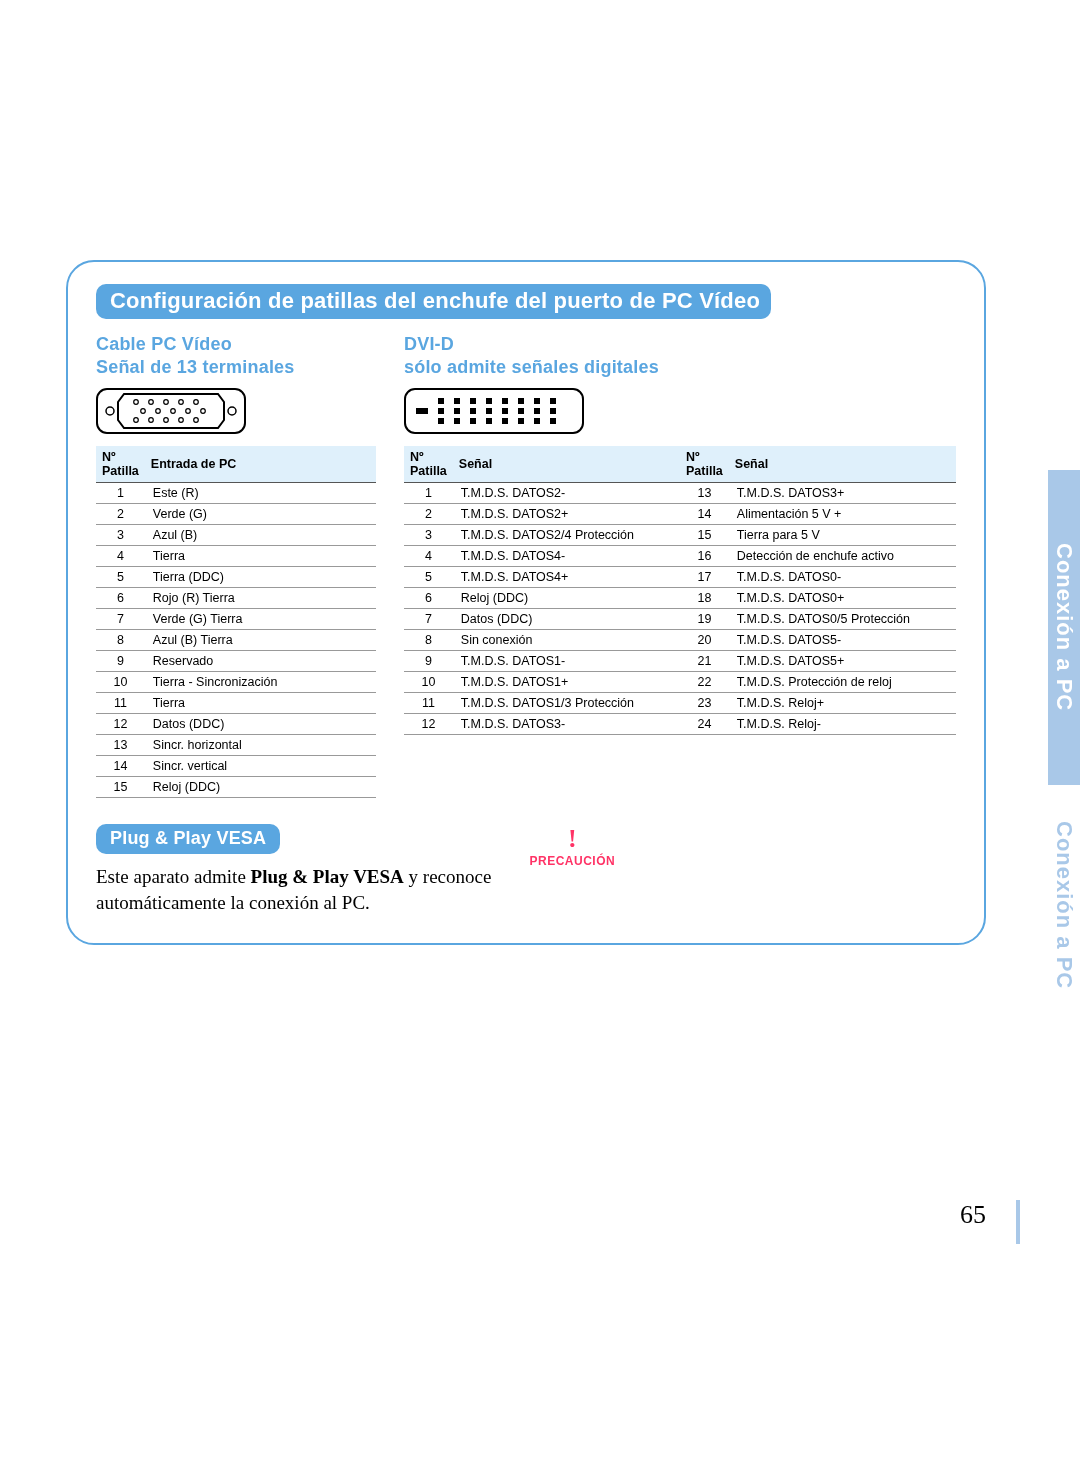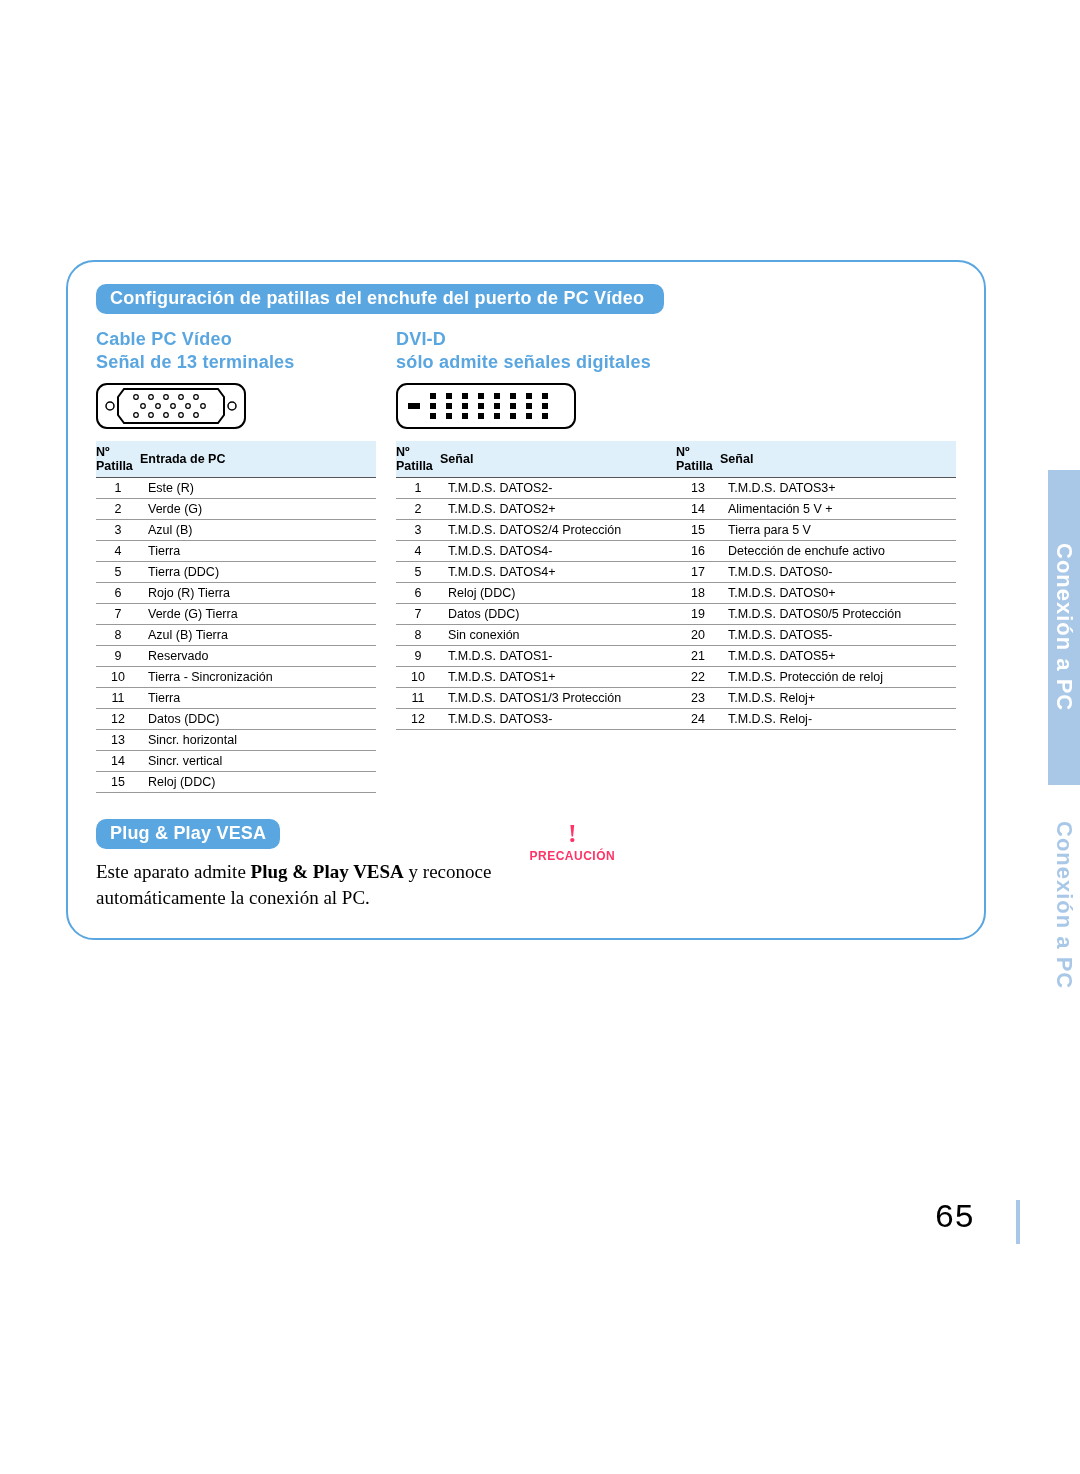--- a/index.html
+++ b/index.html
@@ -20,28 +20,28 @@
     width: 920px;
     border: 2.5px solid #5aa6e0;
     border-radius: 28px;
     padding: 22px 28px 28px 28px;
   }
   .pill {
     display: inline-block;
     background: #5aa6e0;
     color: #fff;
     font-weight: bold;
-    font-size: 18px;
-    padding: 4px 20px 5px 14px;
+    font-size: 22px;
+    padding: 4px 11px 5px 14px;
     border-radius: 10px;
     letter-spacing: 0.2px;
     font-family: Arial, sans-serif;
   }
   .pill.small { font-size: 18px; padding:4px 14px 5px 14px;}
-  .row-tables { display: flex; gap: 20px; margin-top:14px;justify-content:space-between; }
+  .row-tables { display: flex; gap: 28px; margin-top:14px;justify-content:space-between; }
   .col-left { width: 280px; }
   .col-right { flex: 1; }
   .subhead {
     color: #5aa6e0;
     font-weight: bold;
     font-size: 18px;
     line-height: 1.25;
     letter-spacing: 0.2px;
   }
   .subhead .line2 { font-size: 18px; }
@@ -51,21 +51,21 @@
   table.pin {
     border-collapse: collapse;
     width: 100%;
     font-size: 13px;
     margin-top: 8px;
   }
   table.pin th {
     background: #dff0fb;
     font-weight: bold;
     text-align: left;
-    padding: 4px 0;
+    padding: 4px 6px;
     font-size: 12.5px;
     border-bottom: 1px solid #555;
   }
   table.pin td {
     padding: 3px 8px;
     border-bottom: 1px solid #999;
     white-space: nowrap;
     font-size: 12.5px;
   }
   table.pin td.num { text-align: center; width: 44px;}
@@ -113,24 +113,24 @@
   .side-tab span.rot {
     writing-mode: vertical-rl;
     font-weight: bold;
     font-size: 22px;
     color:#fff;
     letter-spacing:1px;
   }
   .side-tab .empty span.rot { color:#a9c8e8; }
   .page-num {
     position:absolute;
-    right: 106px;
+    right: 94px;
     top: 1200px;
-    font-family: Liberation Mono, monospace;
-    font-size: 33px;
+    font-family: Liberation Serif, serif;
+    font-size: 26px;
   }
   .page-num-line {
     position:absolute;
     right: 60px;
     top: 1200px;
     width:4px;
     height:44px;
     background:#a9c8e8;
   }
 </style>

